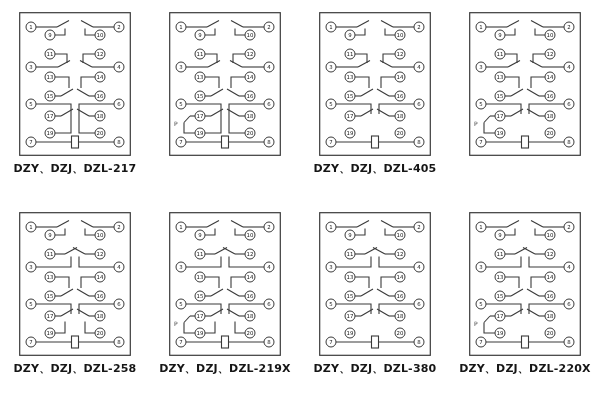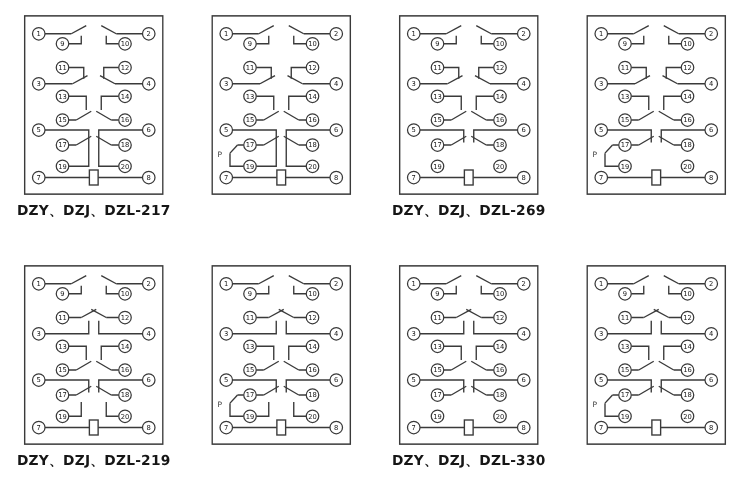--- a/index.html
+++ b/index.html
@@ -231,21 +231,21 @@
         <text x="81" y="105.9" text-anchor="middle" font-size="5.4" fill="#161616" font-family="DejaVu Sans, sans-serif">18</text>
         <circle cx="31" cy="121" r="5" fill="#ffffff" stroke="#3a3a3a" stroke-width="1"></circle>
         <text x="31" y="122.9" text-anchor="middle" font-size="5.4" fill="#161616" font-family="DejaVu Sans, sans-serif">19</text>
         <circle cx="81" cy="121" r="5" fill="#ffffff" stroke="#3a3a3a" stroke-width="1"></circle>
         <text x="81" y="122.9" text-anchor="middle" font-size="5.4" fill="#161616" font-family="DejaVu Sans, sans-serif">20</text>
         <circle cx="12" cy="130" r="5" fill="#ffffff" stroke="#3a3a3a" stroke-width="1"></circle>
         <text x="12" y="131.9" text-anchor="middle" font-size="5.4" fill="#161616" font-family="DejaVu Sans, sans-serif">7</text>
         <circle cx="100" cy="130" r="5" fill="#ffffff" stroke="#3a3a3a" stroke-width="1"></circle>
         <text x="100" y="131.9" text-anchor="middle" font-size="5.4" fill="#161616" font-family="DejaVu Sans, sans-serif">8</text>
       </svg>
-    <figcaption class="cap">DZY、DZJ、DZL-269</figcaption>
+    <figcaption class="cap">DZY、DZJ、DZL-405</figcaption>
   </figure>
   <figure class="cell">
     <svg class="schem" viewBox="0 0 112 144">
         <rect x="0.7" y="0.7" width="110.6" height="142.6" fill="none" stroke="#3a3a3a" stroke-width="1.2"></rect>
         <polyline points="17,15 38,15" fill="none" stroke="#3a3a3a" stroke-width="1.1"></polyline>
         <polyline points="38,15 50,8.5" fill="none" stroke="#3a3a3a" stroke-width="1.1"></polyline>
         <polyline points="36,23 46,23 46,16.5" fill="none" stroke="#3a3a3a" stroke-width="1.1"></polyline>
         <polyline points="95,15 74,15" fill="none" stroke="#3a3a3a" stroke-width="1.1"></polyline>
         <polyline points="74,15 62,8.5" fill="none" stroke="#3a3a3a" stroke-width="1.1"></polyline>
         <polyline points="76,23 66,23 66,16.5" fill="none" stroke="#3a3a3a" stroke-width="1.1"></polyline>
@@ -382,21 +382,21 @@
         <text x="81" y="105.9" text-anchor="middle" font-size="5.4" fill="#161616" font-family="DejaVu Sans, sans-serif">18</text>
         <circle cx="31" cy="121" r="5" fill="#ffffff" stroke="#3a3a3a" stroke-width="1"></circle>
         <text x="31" y="122.9" text-anchor="middle" font-size="5.4" fill="#161616" font-family="DejaVu Sans, sans-serif">19</text>
         <circle cx="81" cy="121" r="5" fill="#ffffff" stroke="#3a3a3a" stroke-width="1"></circle>
         <text x="81" y="122.9" text-anchor="middle" font-size="5.4" fill="#161616" font-family="DejaVu Sans, sans-serif">20</text>
         <circle cx="12" cy="130" r="5" fill="#ffffff" stroke="#3a3a3a" stroke-width="1"></circle>
         <text x="12" y="131.9" text-anchor="middle" font-size="5.4" fill="#161616" font-family="DejaVu Sans, sans-serif">7</text>
         <circle cx="100" cy="130" r="5" fill="#ffffff" stroke="#3a3a3a" stroke-width="1"></circle>
         <text x="100" y="131.9" text-anchor="middle" font-size="5.4" fill="#161616" font-family="DejaVu Sans, sans-serif">8</text>
       </svg>
-    <figcaption class="cap">DZY、DZJ、DZL-219</figcaption>
+    <figcaption class="cap">DZY、DZJ、DZL-258</figcaption>
   </figure>
   <figure class="cell">
     <svg class="schem" viewBox="0 0 112 144">
         <rect x="0.7" y="0.7" width="110.6" height="142.6" fill="none" stroke="#3a3a3a" stroke-width="1.2"></rect>
         <polyline points="17,15 38,15" fill="none" stroke="#3a3a3a" stroke-width="1.1"></polyline>
         <polyline points="38,15 50,8.5" fill="none" stroke="#3a3a3a" stroke-width="1.1"></polyline>
         <polyline points="36,23 46,23 46,16.5" fill="none" stroke="#3a3a3a" stroke-width="1.1"></polyline>
         <polyline points="95,15 74,15" fill="none" stroke="#3a3a3a" stroke-width="1.1"></polyline>
         <polyline points="74,15 62,8.5" fill="none" stroke="#3a3a3a" stroke-width="1.1"></polyline>
         <polyline points="76,23 66,23 66,16.5" fill="none" stroke="#3a3a3a" stroke-width="1.1"></polyline>
@@ -461,20 +461,21 @@
         <text x="81" y="105.9" text-anchor="middle" font-size="5.4" fill="#161616" font-family="DejaVu Sans, sans-serif">18</text>
         <circle cx="31" cy="121" r="5" fill="#ffffff" stroke="#3a3a3a" stroke-width="1"></circle>
         <text x="31" y="122.9" text-anchor="middle" font-size="5.4" fill="#161616" font-family="DejaVu Sans, sans-serif">19</text>
         <circle cx="81" cy="121" r="5" fill="#ffffff" stroke="#3a3a3a" stroke-width="1"></circle>
         <text x="81" y="122.9" text-anchor="middle" font-size="5.4" fill="#161616" font-family="DejaVu Sans, sans-serif">20</text>
         <circle cx="12" cy="130" r="5" fill="#ffffff" stroke="#3a3a3a" stroke-width="1"></circle>
         <text x="12" y="131.9" text-anchor="middle" font-size="5.4" fill="#161616" font-family="DejaVu Sans, sans-serif">7</text>
         <circle cx="100" cy="130" r="5" fill="#ffffff" stroke="#3a3a3a" stroke-width="1"></circle>
         <text x="100" y="131.9" text-anchor="middle" font-size="5.4" fill="#161616" font-family="DejaVu Sans, sans-serif">8</text>
       </svg>
+    <figcaption class="cap">DZY、DZJ、DZL-219X</figcaption>
   </figure>
   <figure class="cell">
     <svg class="schem" viewBox="0 0 112 144">
         <rect x="0.7" y="0.7" width="110.6" height="142.6" fill="none" stroke="#3a3a3a" stroke-width="1.2"></rect>
         <polyline points="17,15 38,15" fill="none" stroke="#3a3a3a" stroke-width="1.1"></polyline>
         <polyline points="38,15 50,8.5" fill="none" stroke="#3a3a3a" stroke-width="1.1"></polyline>
         <polyline points="36,23 46,23 46,16.5" fill="none" stroke="#3a3a3a" stroke-width="1.1"></polyline>
         <polyline points="95,15 74,15" fill="none" stroke="#3a3a3a" stroke-width="1.1"></polyline>
         <polyline points="74,15 62,8.5" fill="none" stroke="#3a3a3a" stroke-width="1.1"></polyline>
         <polyline points="76,23 66,23 66,16.5" fill="none" stroke="#3a3a3a" stroke-width="1.1"></polyline>
@@ -533,21 +534,21 @@
         <text x="81" y="105.9" text-anchor="middle" font-size="5.4" fill="#161616" font-family="DejaVu Sans, sans-serif">18</text>
         <circle cx="31" cy="121" r="5" fill="#ffffff" stroke="#3a3a3a" stroke-width="1"></circle>
         <text x="31" y="122.9" text-anchor="middle" font-size="5.4" fill="#161616" font-family="DejaVu Sans, sans-serif">19</text>
         <circle cx="81" cy="121" r="5" fill="#ffffff" stroke="#3a3a3a" stroke-width="1"></circle>
         <text x="81" y="122.9" text-anchor="middle" font-size="5.4" fill="#161616" font-family="DejaVu Sans, sans-serif">20</text>
         <circle cx="12" cy="130" r="5" fill="#ffffff" stroke="#3a3a3a" stroke-width="1"></circle>
         <text x="12" y="131.9" text-anchor="middle" font-size="5.4" fill="#161616" font-family="DejaVu Sans, sans-serif">7</text>
         <circle cx="100" cy="130" r="5" fill="#ffffff" stroke="#3a3a3a" stroke-width="1"></circle>
         <text x="100" y="131.9" text-anchor="middle" font-size="5.4" fill="#161616" font-family="DejaVu Sans, sans-serif">8</text>
       </svg>
-    <figcaption class="cap">DZY、DZJ、DZL-330</figcaption>
+    <figcaption class="cap">DZY、DZJ、DZL-380</figcaption>
   </figure>
   <figure class="cell">
     <svg class="schem" viewBox="0 0 112 144">
         <rect x="0.7" y="0.7" width="110.6" height="142.6" fill="none" stroke="#3a3a3a" stroke-width="1.2"></rect>
         <polyline points="17,15 38,15" fill="none" stroke="#3a3a3a" stroke-width="1.1"></polyline>
         <polyline points="38,15 50,8.5" fill="none" stroke="#3a3a3a" stroke-width="1.1"></polyline>
         <polyline points="36,23 46,23 46,16.5" fill="none" stroke="#3a3a3a" stroke-width="1.1"></polyline>
         <polyline points="95,15 74,15" fill="none" stroke="#3a3a3a" stroke-width="1.1"></polyline>
         <polyline points="74,15 62,8.5" fill="none" stroke="#3a3a3a" stroke-width="1.1"></polyline>
         <polyline points="76,23 66,23 66,16.5" fill="none" stroke="#3a3a3a" stroke-width="1.1"></polyline>
@@ -610,14 +611,15 @@
         <text x="81" y="105.9" text-anchor="middle" font-size="5.4" fill="#161616" font-family="DejaVu Sans, sans-serif">18</text>
         <circle cx="31" cy="121" r="5" fill="#ffffff" stroke="#3a3a3a" stroke-width="1"></circle>
         <text x="31" y="122.9" text-anchor="middle" font-size="5.4" fill="#161616" font-family="DejaVu Sans, sans-serif">19</text>
         <circle cx="81" cy="121" r="5" fill="#ffffff" stroke="#3a3a3a" stroke-width="1"></circle>
         <text x="81" y="122.9" text-anchor="middle" font-size="5.4" fill="#161616" font-family="DejaVu Sans, sans-serif">20</text>
         <circle cx="12" cy="130" r="5" fill="#ffffff" stroke="#3a3a3a" stroke-width="1"></circle>
         <text x="12" y="131.9" text-anchor="middle" font-size="5.4" fill="#161616" font-family="DejaVu Sans, sans-serif">7</text>
         <circle cx="100" cy="130" r="5" fill="#ffffff" stroke="#3a3a3a" stroke-width="1"></circle>
         <text x="100" y="131.9" text-anchor="middle" font-size="5.4" fill="#161616" font-family="DejaVu Sans, sans-serif">8</text>
       </svg>
+    <figcaption class="cap">DZY、DZJ、DZL-220X</figcaption>
   </figure>
 </main>
 
 </body></html>

